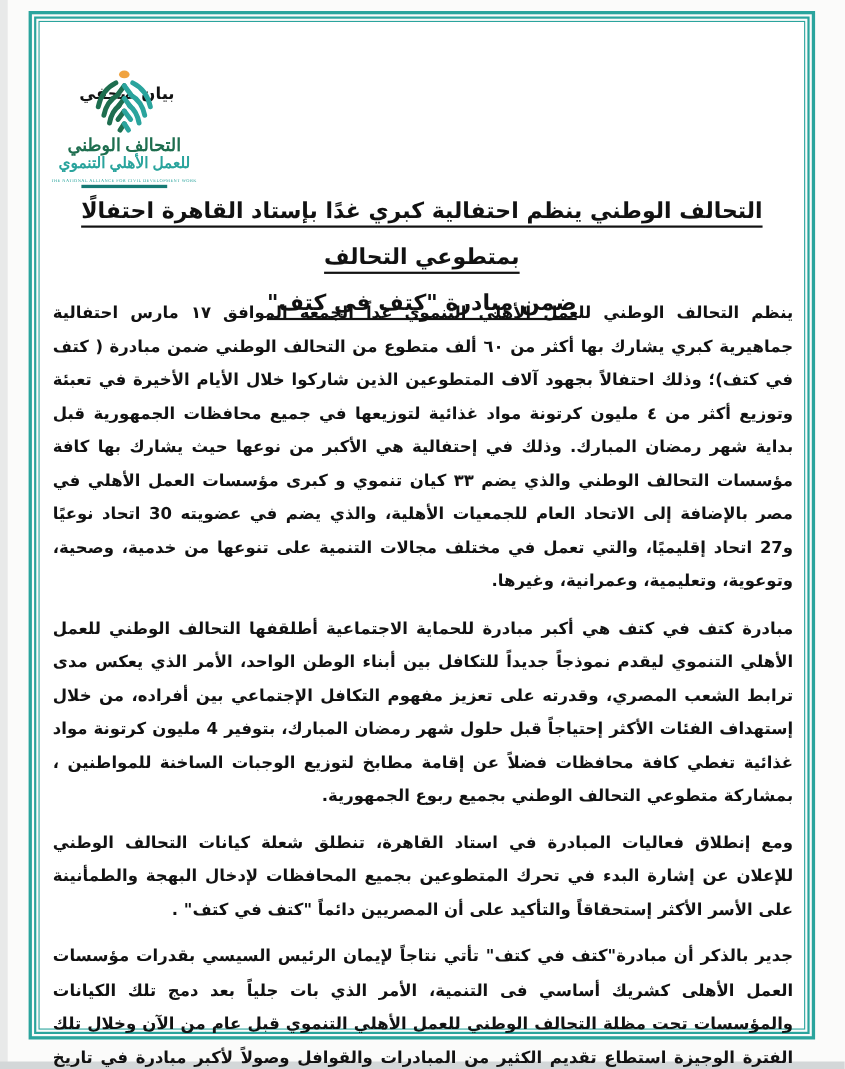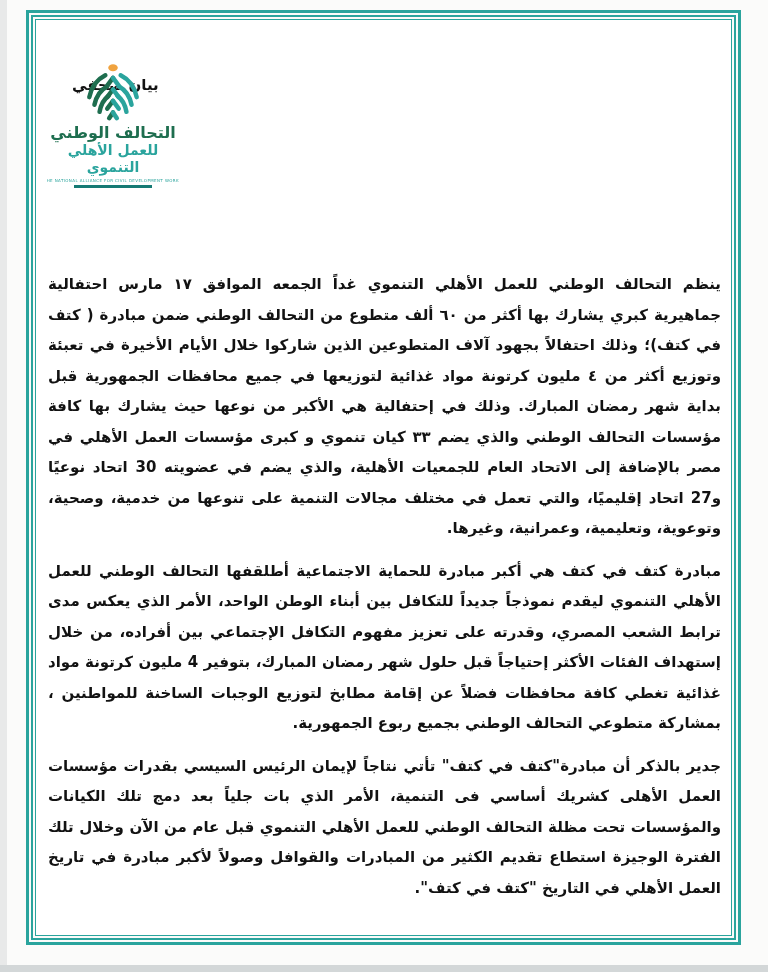--- a/index.html
+++ b/index.html
@@ -31,21 +31,21 @@
 
   .content{position:absolute;inset:0;}
 
   .press-label{
     position:absolute;top:56px;left:36px;
     font-size:15px;font-weight:bold;direction:rtl;
   }
 
   .logo{
     position:absolute;top:42px;right:552px;width:132px;
-    text-align:center;direction:rtl;
+    text-align:center;direction:rtl;font-family:Liberation Serif, serif;
   }
   .logo svg{display:block;margin:0 auto;}
   .logo-name{font-size:16px;font-weight:bold;color:var(--green);line-height:1.15;margin-top:2px;}
   .logo-sub{font-size:14px;font-weight:bold;color:var(--teal);line-height:1.2;}
   .logo-tag{font-size:4px;color:var(--teal);letter-spacing:.4px;margin-top:2px;white-space:nowrap;overflow:hidden;}
   .logo-bar{width:78px;height:3px;background:var(--teal-dark);margin:2px auto 0;}
 
   .doc-title{
     position:absolute;top:150px;left:20px;right:20px;
     text-align:center;font-size:20px;font-weight:bold;
@@ -97,23 +97,28 @@
               <path d="M79 66 Q75 46 59 37" stroke="#2aa49d"></path>
               <path d="M71 77 Q68 60 57 52" stroke="#2aa49d"></path>
             </g>
           </svg>
           <div class="logo-name">التحالف الوطني</div>
           <div class="logo-sub">للعمل الأهلي التنموي</div>
           <div class="logo-tag">THE NATIONAL ALLIANCE FOR CIVIL DEVELOPMENT WORK</div>
           <div class="logo-bar"></div>
         </div>
 
+        <div class="doc-title">
+          <div><span class="t-line">التحالف الوطني ينظم احتفالية كبري غدًا بإستاد القاهرة  احتفالًا بمتطوعي التحالف</span></div>
+          <div><span class="t-line">ضمن مبادرة   "كتف في كتف"</span></div>
+        </div>
 
         <div class="body-text">
           <p>ينظم التحالف الوطني للعمل الأهلي التنموي  غداً الجمعه الموافق ١٧ مارس  احتفالية جماهيرية كبري يشارك بها أكثر من ٦٠ ألف متطوع من  التحالف  الوطني ضمن مبادرة ( كتف في كتف)؛  وذلك احتفالاً بجهود آلاف المتطوعين الذين شاركوا خلال الأيام الأخيرة في تعبئة وتوزيع أكثر من  ٤ مليون كرتونة مواد  غذائية لتوزيعها في جميع محافظات الجمهورية قبل بداية شهر رمضان المبارك. وذلك في إحتفالية هي الأكبر من نوعها حيث يشارك بها كافة  مؤسسات التحالف الوطني والذي يضم ٣٣ كيان تنموي و كبرى مؤسسات العمل الأهلي في مصر بالإضافة إلى الاتحاد العام للجمعيات الأهلية، والذي يضم في عضويته 30 اتحاد نوعيًا و27 اتحاد إقليميًا، والتي تعمل في مختلف مجالات التنمية على تنوعها من خدمية، وصحية، وتوعوية، وتعليمية، وعمرانية، وغيرها.</p>
           <p>مبادرة كتف في كتف هي أكبر مبادرة للحماية الاجتماعية  أطلقفها التحالف الوطني للعمل الأهلي التنموي ليقدم نموذجاً جديداً للتكافل بين أبناء الوطن الواحد، الأمر الذي يعكس مدى ترابط الشعب المصري، وقدرته على تعزيز مفهوم التكافل الإجتماعي بين أفراده، من خلال إستهداف الفئات الأكثر إحتياجاً قبل حلول شهر رمضان المبارك، بتوفير 4 مليون كرتونة مواد غذائية تغطي كافة محافظات فضلاً عن إقامة مطابخ لتوزيع الوجبات الساخنة للمواطنين ، بمشاركة متطوعي التحالف الوطني بجميع ربوع الجمهورية.</p>
+          <p>ومع إنطلاق فعاليات المبادرة في استاد القاهرة، تنطلق شعلة كيانات التحالف الوطني للإعلان عن إشارة البدء في تحرك المتطوعين بجميع المحافظات لإدخال البهجة والطمأنينة على الأسر الأكثر إستحقاقاً والتأكيد على أن المصريين دائماً "كتف في كتف" .</p>
           <p>جدير بالذكر أن مبادرة"كتف في كتف" تأتي نتاجاً لإيمان الرئيس السيسي بقدرات مؤسسات العمل الأهلى كشريك أساسي فى التنمية، الأمر الذي بات جلياً بعد دمج تلك الكيانات والمؤسسات تحت مظلة التحالف الوطني للعمل الأهلي التنموي قبل عام من الآن وخلال تلك الفترة الوجيزة استطاع تقديم الكثير من المبادرات والقوافل وصولاً لأكبر مبادرة في تاريخ العمل الأهلي في التاريخ "كتف في كتف".</p>
         </div>
 
       </div>
     </div>
   </div>
 </div>
 
 </body></html>

